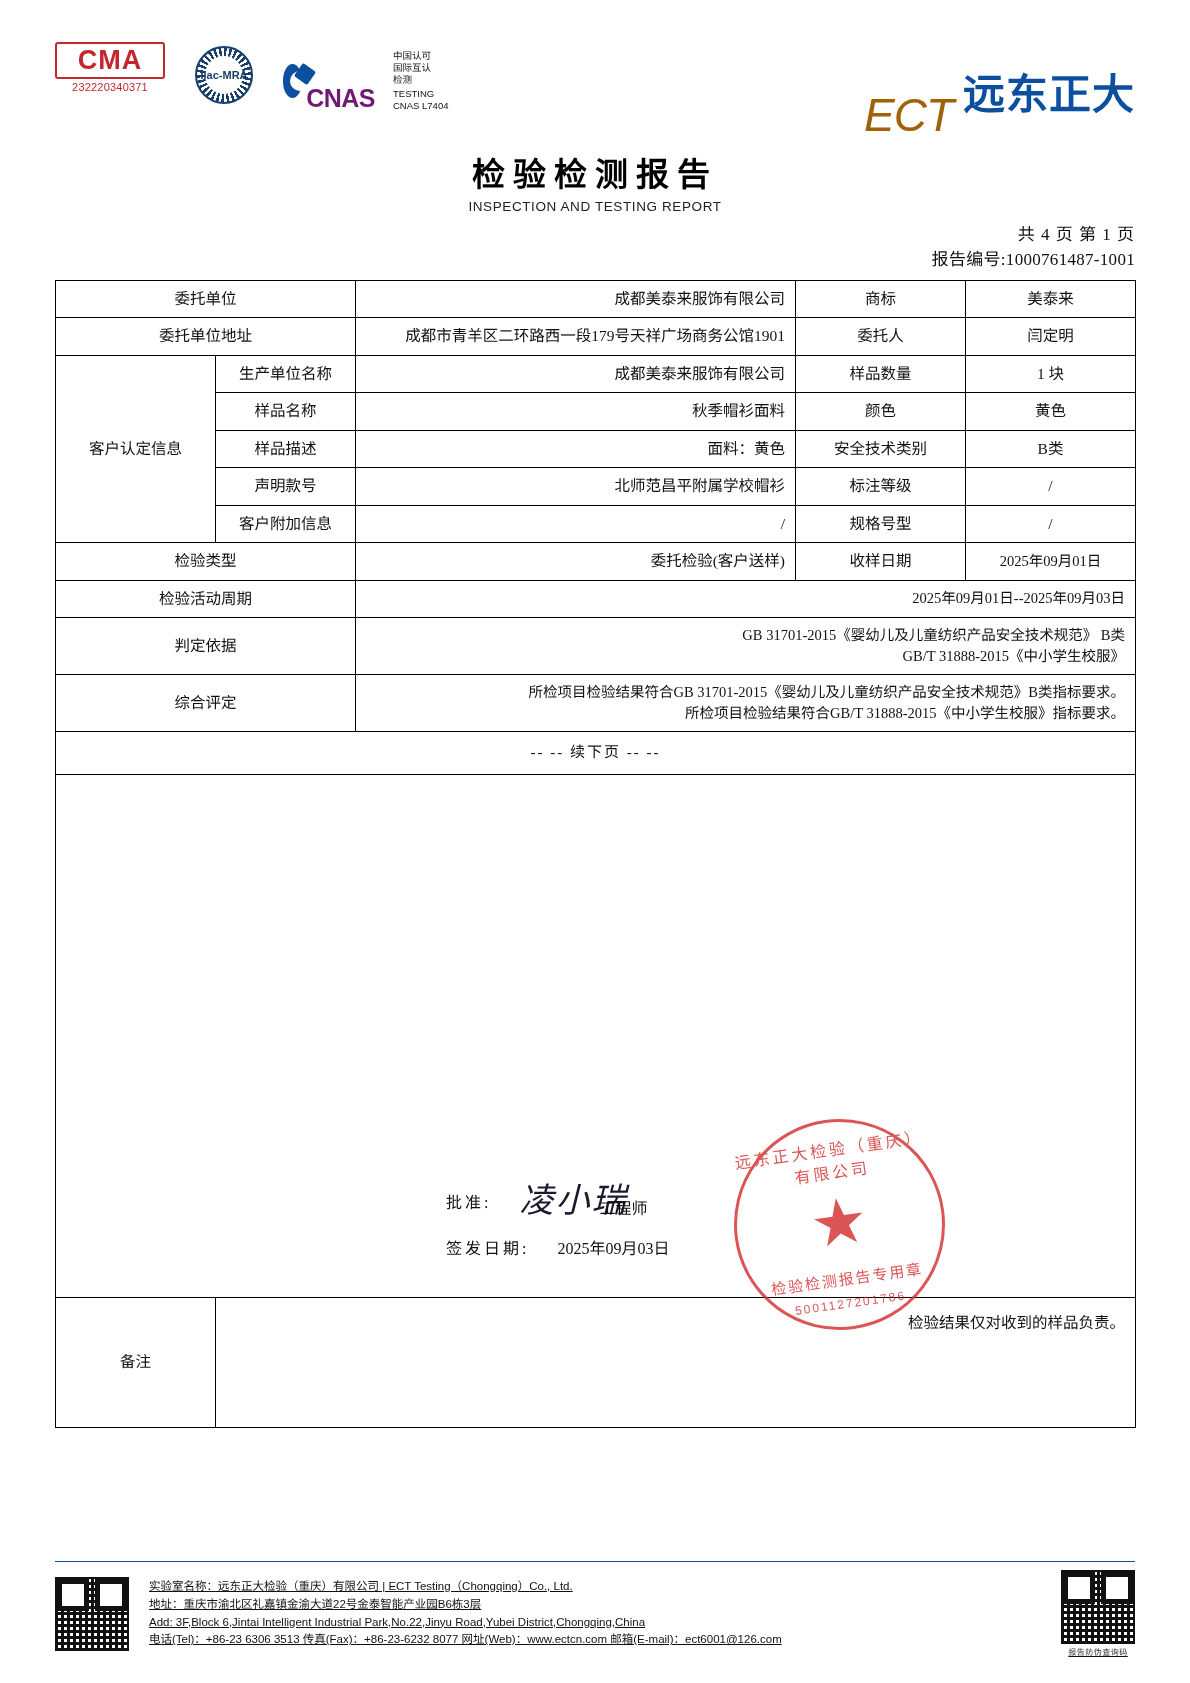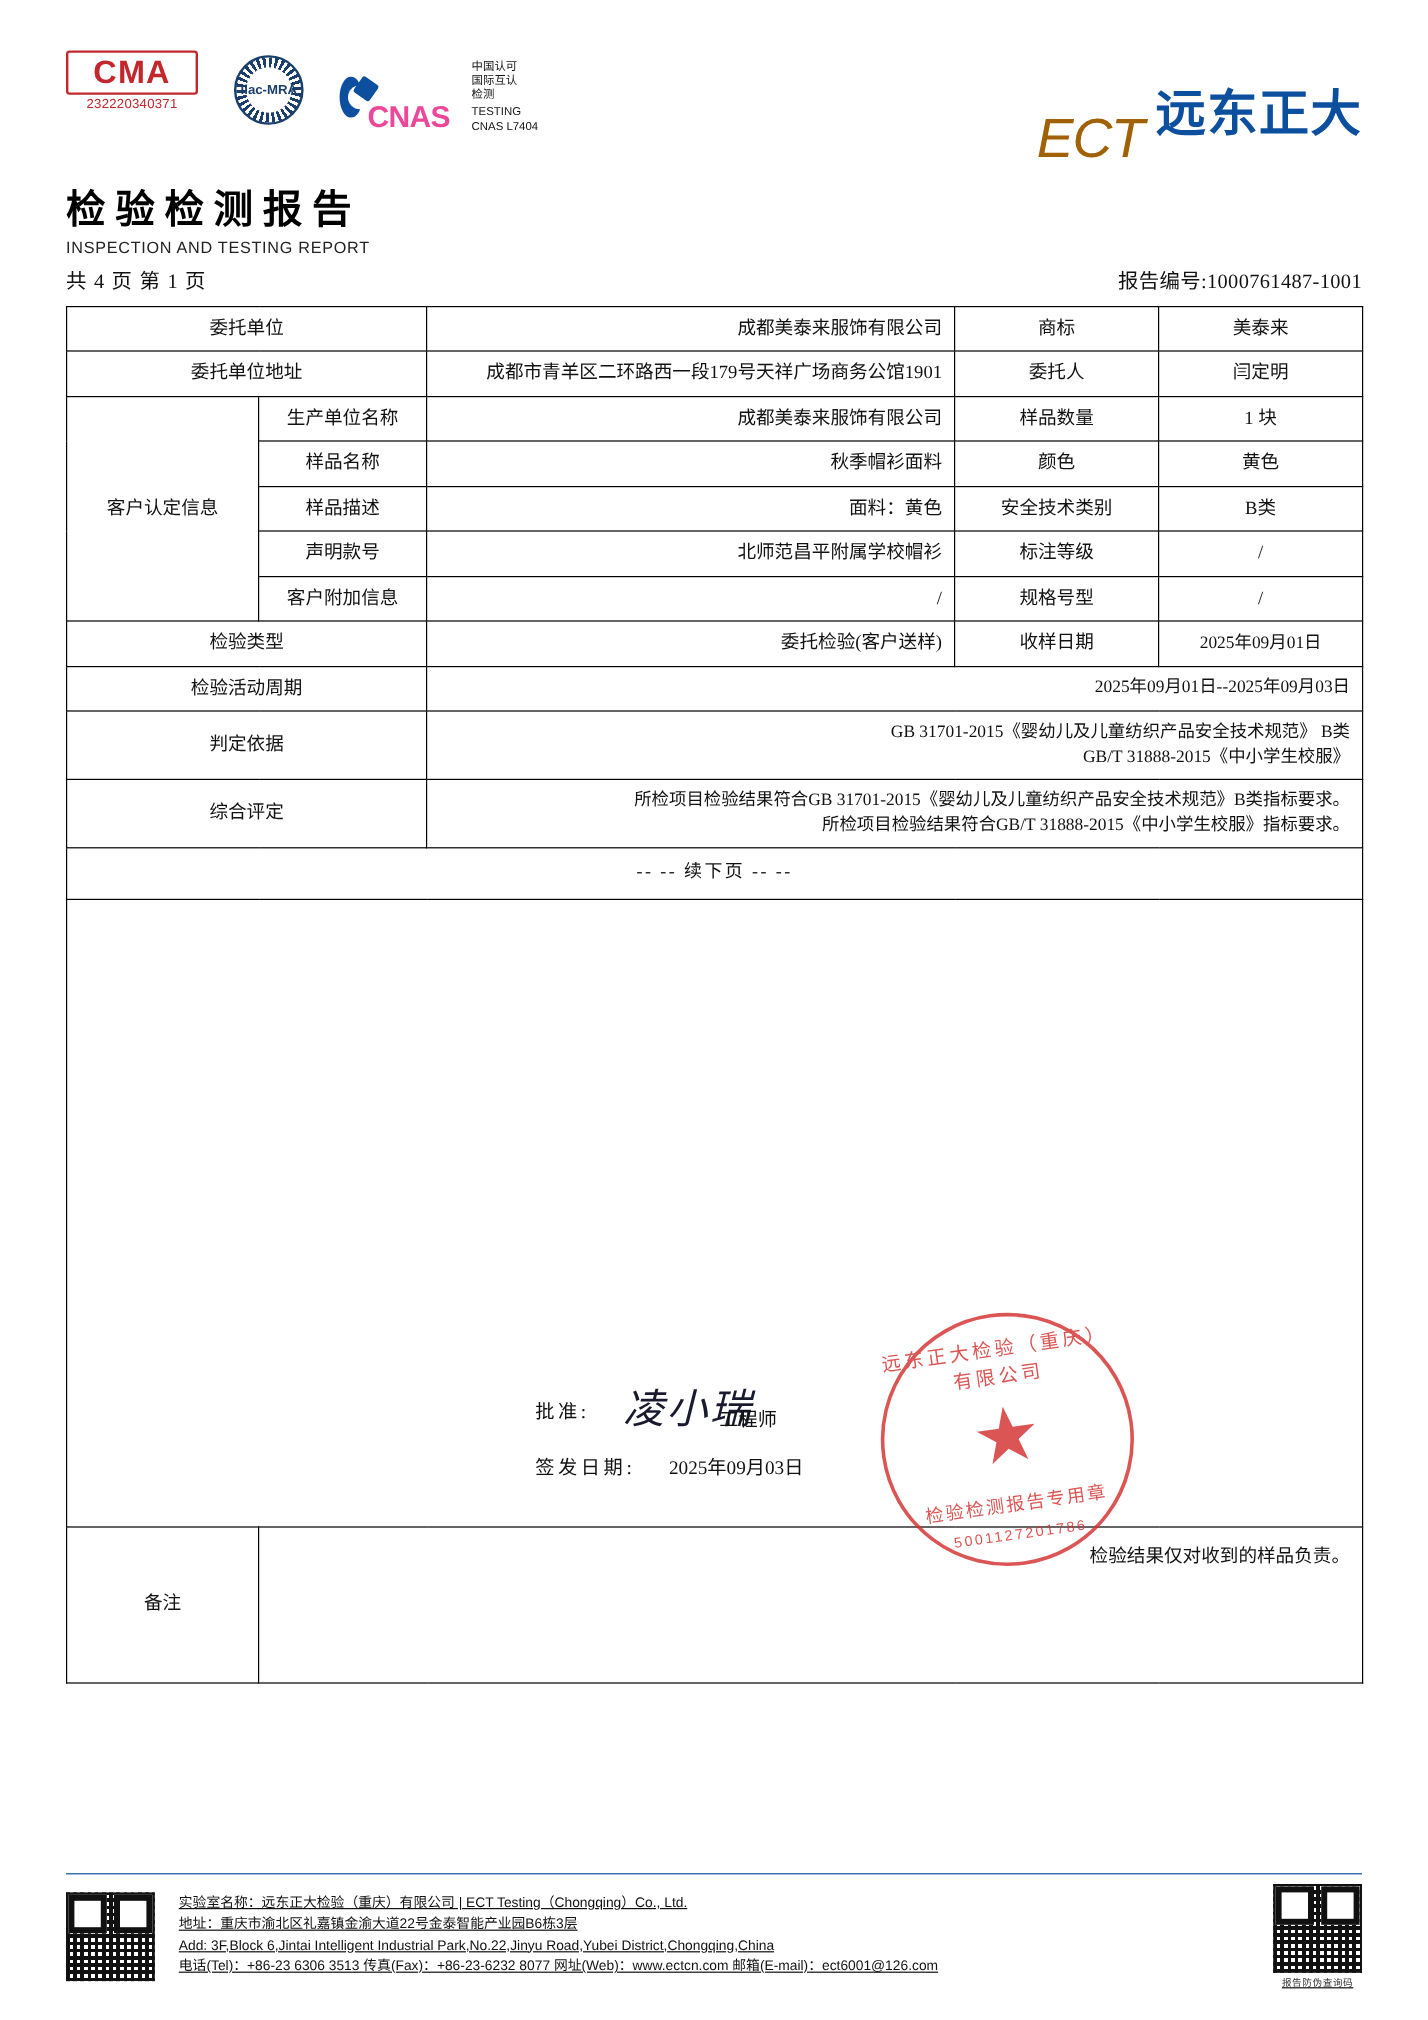--- a/index.html
+++ b/index.html
@@ -126,21 +126,21 @@
     width: 16px; height: 16px;
     background: #0b4f9e;
     transform: rotate(35deg);
     border-radius: 2px;
     z-index: 2;
   }
   .cnas-word {
     font-family: "Liberation Sans", sans-serif;
     font-weight: bold;
     font-size: 25px;
-    color: #ec4899;
+    color: #701a75;
     letter-spacing: -0.5px;
     margin-top: 36px;
   }
   .accred-text {
     font-family: "Liberation Sans", sans-serif;
     font-size: 9.5px;
     color: #111;
     line-height: 1.25;
     padding-top: 8px;
     white-space: pre-line;
@@ -165,20 +165,21 @@
     font-family: "Liberation Sans", sans-serif;
     font-weight: bold;
     font-size: 42px;
     color: #0b4f9e;
     letter-spacing: 1px;
     line-height: 1;
   }
 
   
   .title-block {
+    text-align: center;
     margin-top: 26px;
   }
   .title-cn {
     font-family: "Liberation Sans", sans-serif;
     font-weight: bold;
     font-size: 33px;
     letter-spacing: 8px;
     color: #000;
   }
   .title-en {
@@ -189,20 +190,21 @@
     margin-top: 3px;
   }
 
   
   .inforow {
     display: flex;
     justify-content: space-between;
     align-items: flex-end;
     margin-top: 6px;
     font-size: 17px;
+    flex-direction: column;
   }
   .inforow .pages { letter-spacing: 1px; }
   .inforow .repno { letter-spacing: 0.3px; }
 
   
   table.main {
     width: 1080px;
     margin-top: 10px;
     border-collapse: collapse;
     table-layout: fixed;

